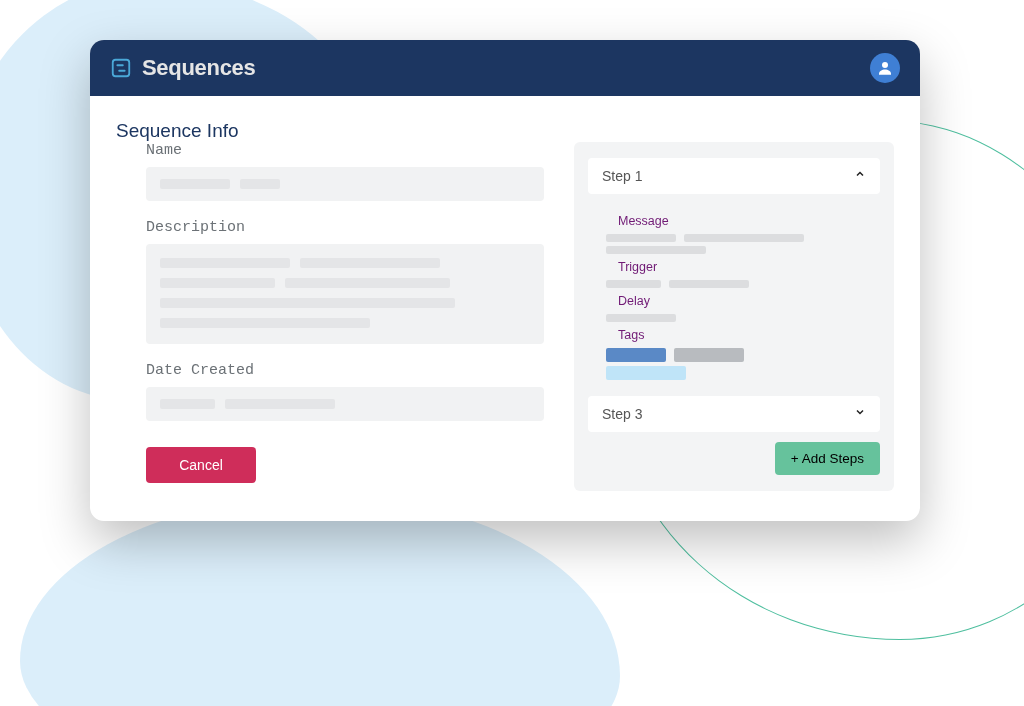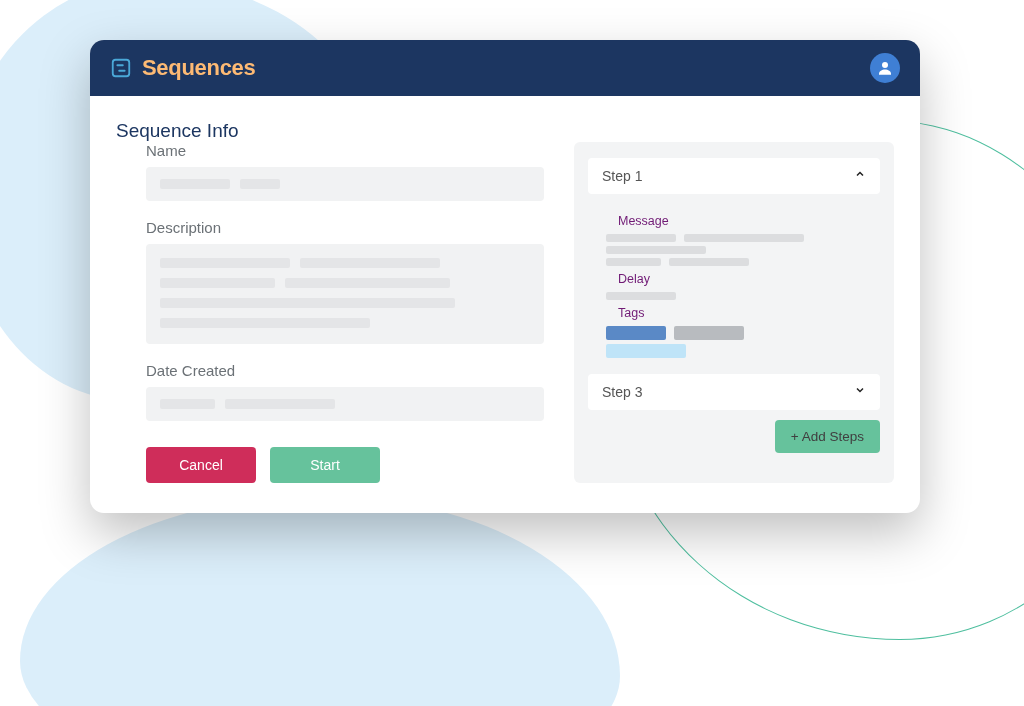--- a/index.html
+++ b/index.html
@@ -40,21 +40,21 @@
     top: 40px; left: 90px;
     width: 830px;
     background: #fff;
     border-radius: 14px;
     box-shadow: 0 20px 50px rgba(0,0,0,0.25);
     overflow: hidden;
     z-index: 10;
   }
   .titlebar {
     background: #1c3661;
-    color: #fdba74;
+    color: #e5e5e5;
     height: 56px;
     display: flex;
     align-items: center;
     padding: 0 20px;
   }
   .titlebar .logo {
     width: 22px; height: 22px;
     margin-right: 10px;
   }
   .titlebar h1 {
@@ -86,20 +86,21 @@
   .col-right {
     width: 320px;
     background: #f3f4f5;
     border-radius: 6px;
     padding: 16px 14px;
   }
   .field-label {
     color: #6b7176;
     font-size: 15px;
     margin-bottom: 8px;
+    font-family: Liberation Mono, monospace;
   }
   .skeleton-box {
     background: #f1f2f3;
     border-radius: 4px;
     padding: 12px 14px;
     margin-bottom: 18px;
   }
   .skeleton-box.tall { padding: 14px 14px 16px 14px; }
   .sk-line { display: flex; gap: 10px; margin-bottom: 10px; }
   .sk-line:last-child { margin-bottom: 0; }
@@ -151,21 +152,21 @@
   .tag {
     height: 14px;
     border-radius: 2px;
   }
   .tag-blue { background: #5a89c6; }
   .tag-grey { background: #b8bbbf; }
   .tag-light { background: #bfe4f8; }
   .add-steps-row { display: flex; justify-content: flex-end; margin-top: 8px; }
   .btn-add {
     background: #66c29c;
-    color: #404040;
+    color: #000000;
     border: none;
     font-size: 13.5px;
     padding: 9px 16px;
     border-radius: 4px;
     cursor: pointer;
   }
 </style>
 </head>
 <body>
 
@@ -224,21 +225,20 @@
         <div class="field-label">Date Created</div>
         <div class="skeleton-box">
           <div class="sk-line">
             <div class="sk" style="width:55px"></div>
             <div class="sk" style="width:110px"></div>
           </div>
         </div>
 
         <div class="btn-row">
           <button class="btn btn-cancel">Cancel</button>
-          <button class="btn btn-start">Start</button>
         </div>
       </div>
 
       <div class="col-right">
 
         <div class="step-header">
           <span>Step 1</span>
           <span class="sp"></span>
           <svg class="chev" viewBox="0 0 24 24" fill="none" stroke="#222" stroke-width="3">
               <path d="M6 15l6-6 6 6"></path>
@@ -247,20 +247,21 @@
         <div class="step-body">
           <div class="step-sublabel">Message</div>
           <div class="mini-row">
               <div class="mini" style="width:70px"></div>
               <div class="mini" style="width:120px"></div>
             </div>
           <div class="mini-row">
               <div class="mini" style="width:100px"></div>
             </div>
 
+          <div class="step-sublabel">Trigger</div>
           <div class="mini-row">
               <div class="mini" style="width:55px"></div>
               <div class="mini" style="width:80px"></div>
             </div>
 
           <div class="step-sublabel">Delay</div>
           <div class="mini-row">
               <div class="mini" style="width:70px"></div>
             </div>
 

